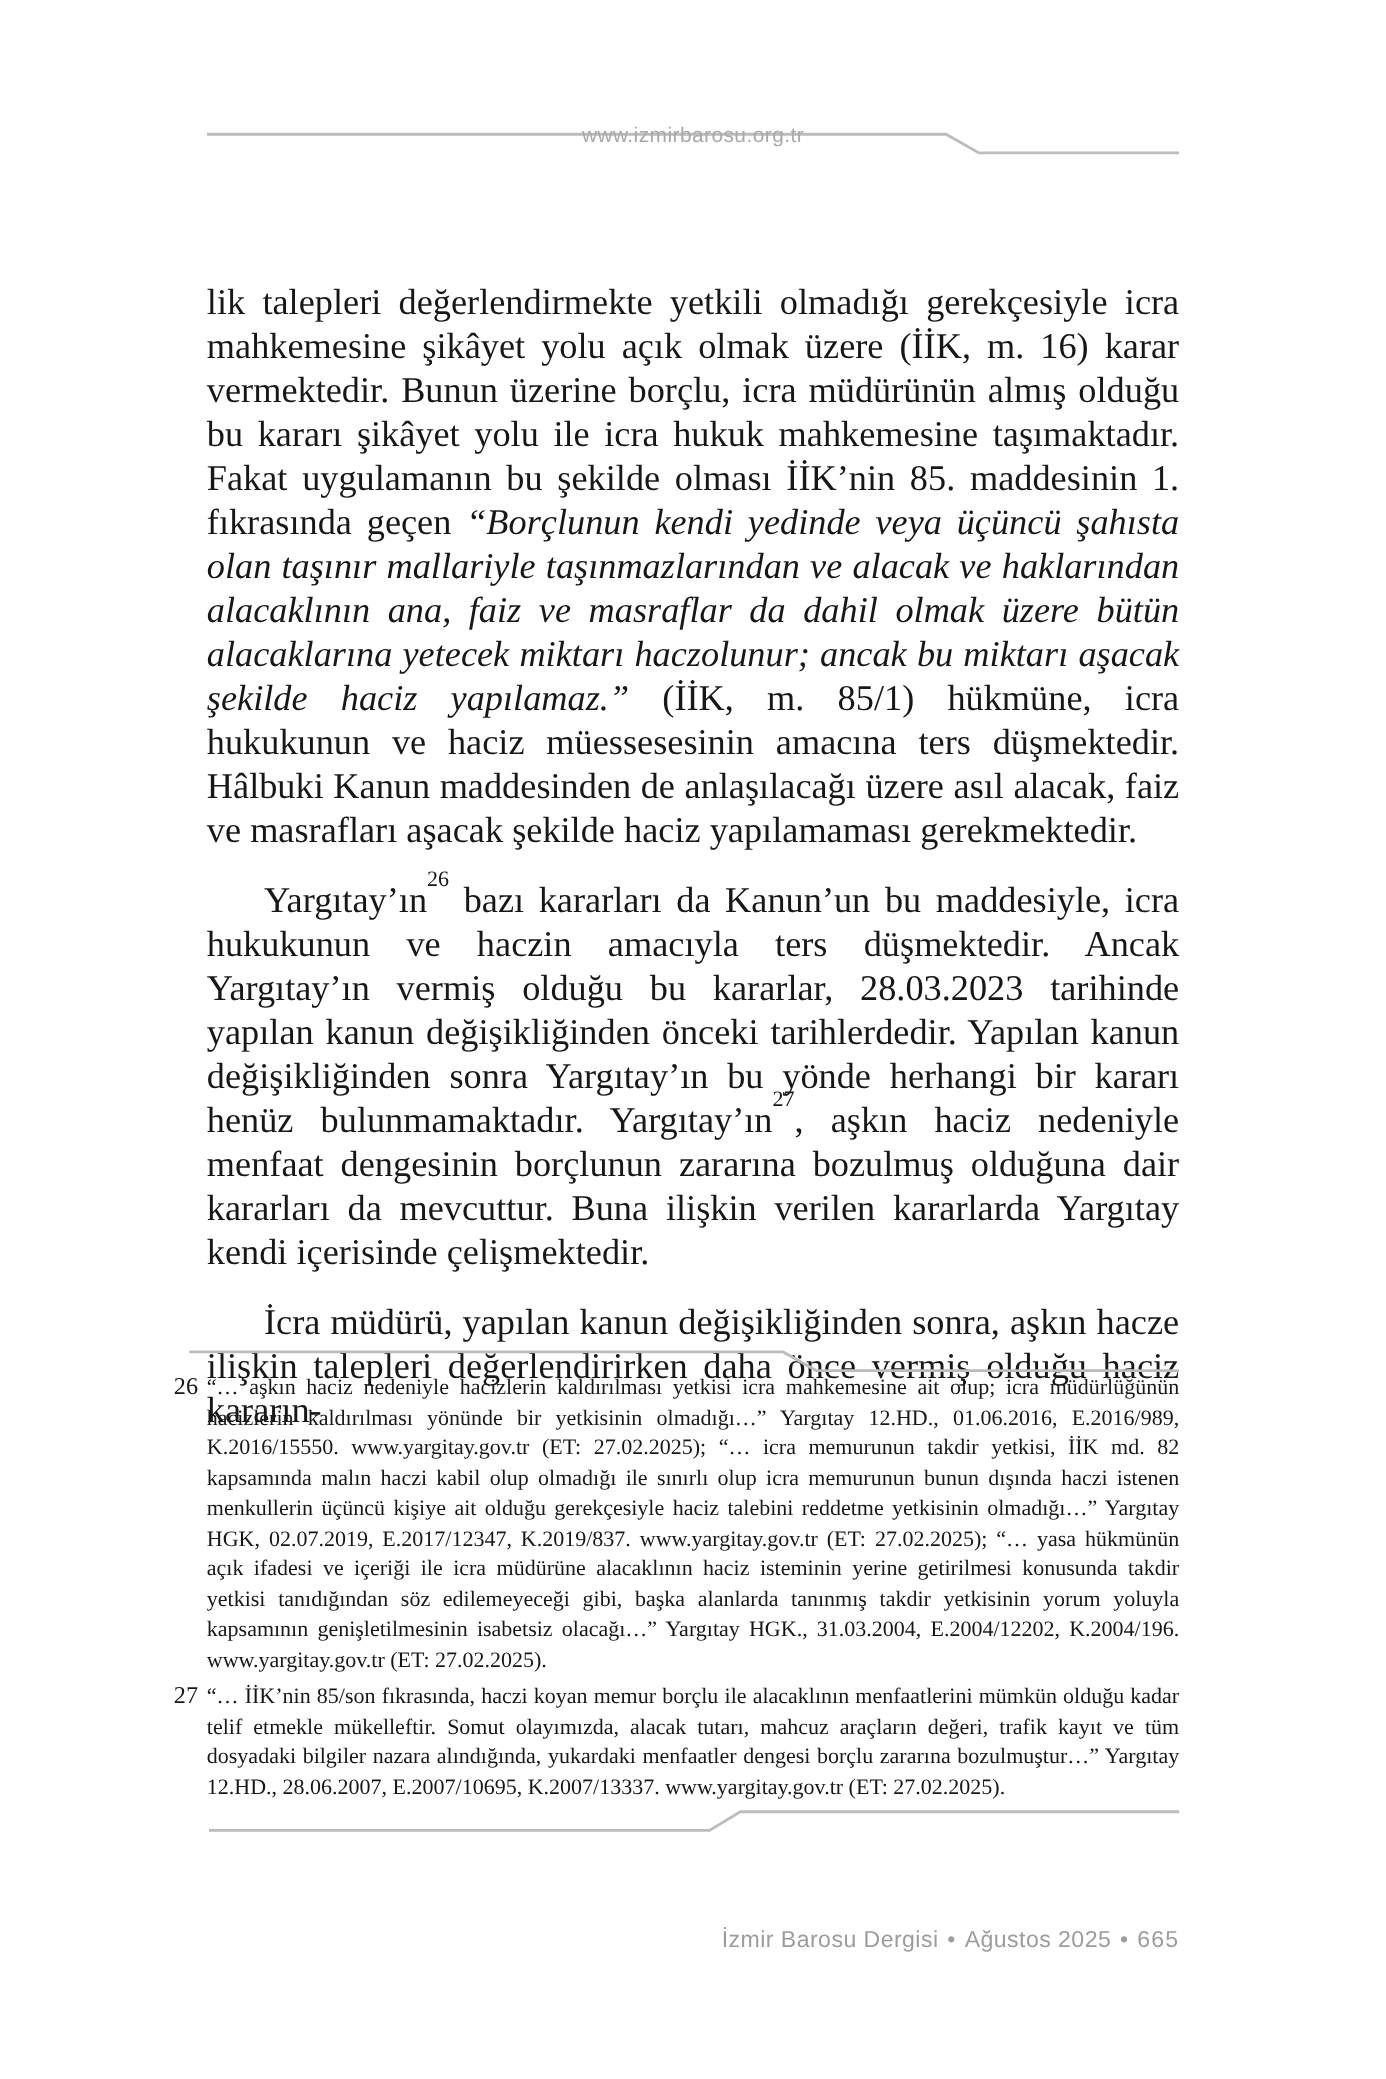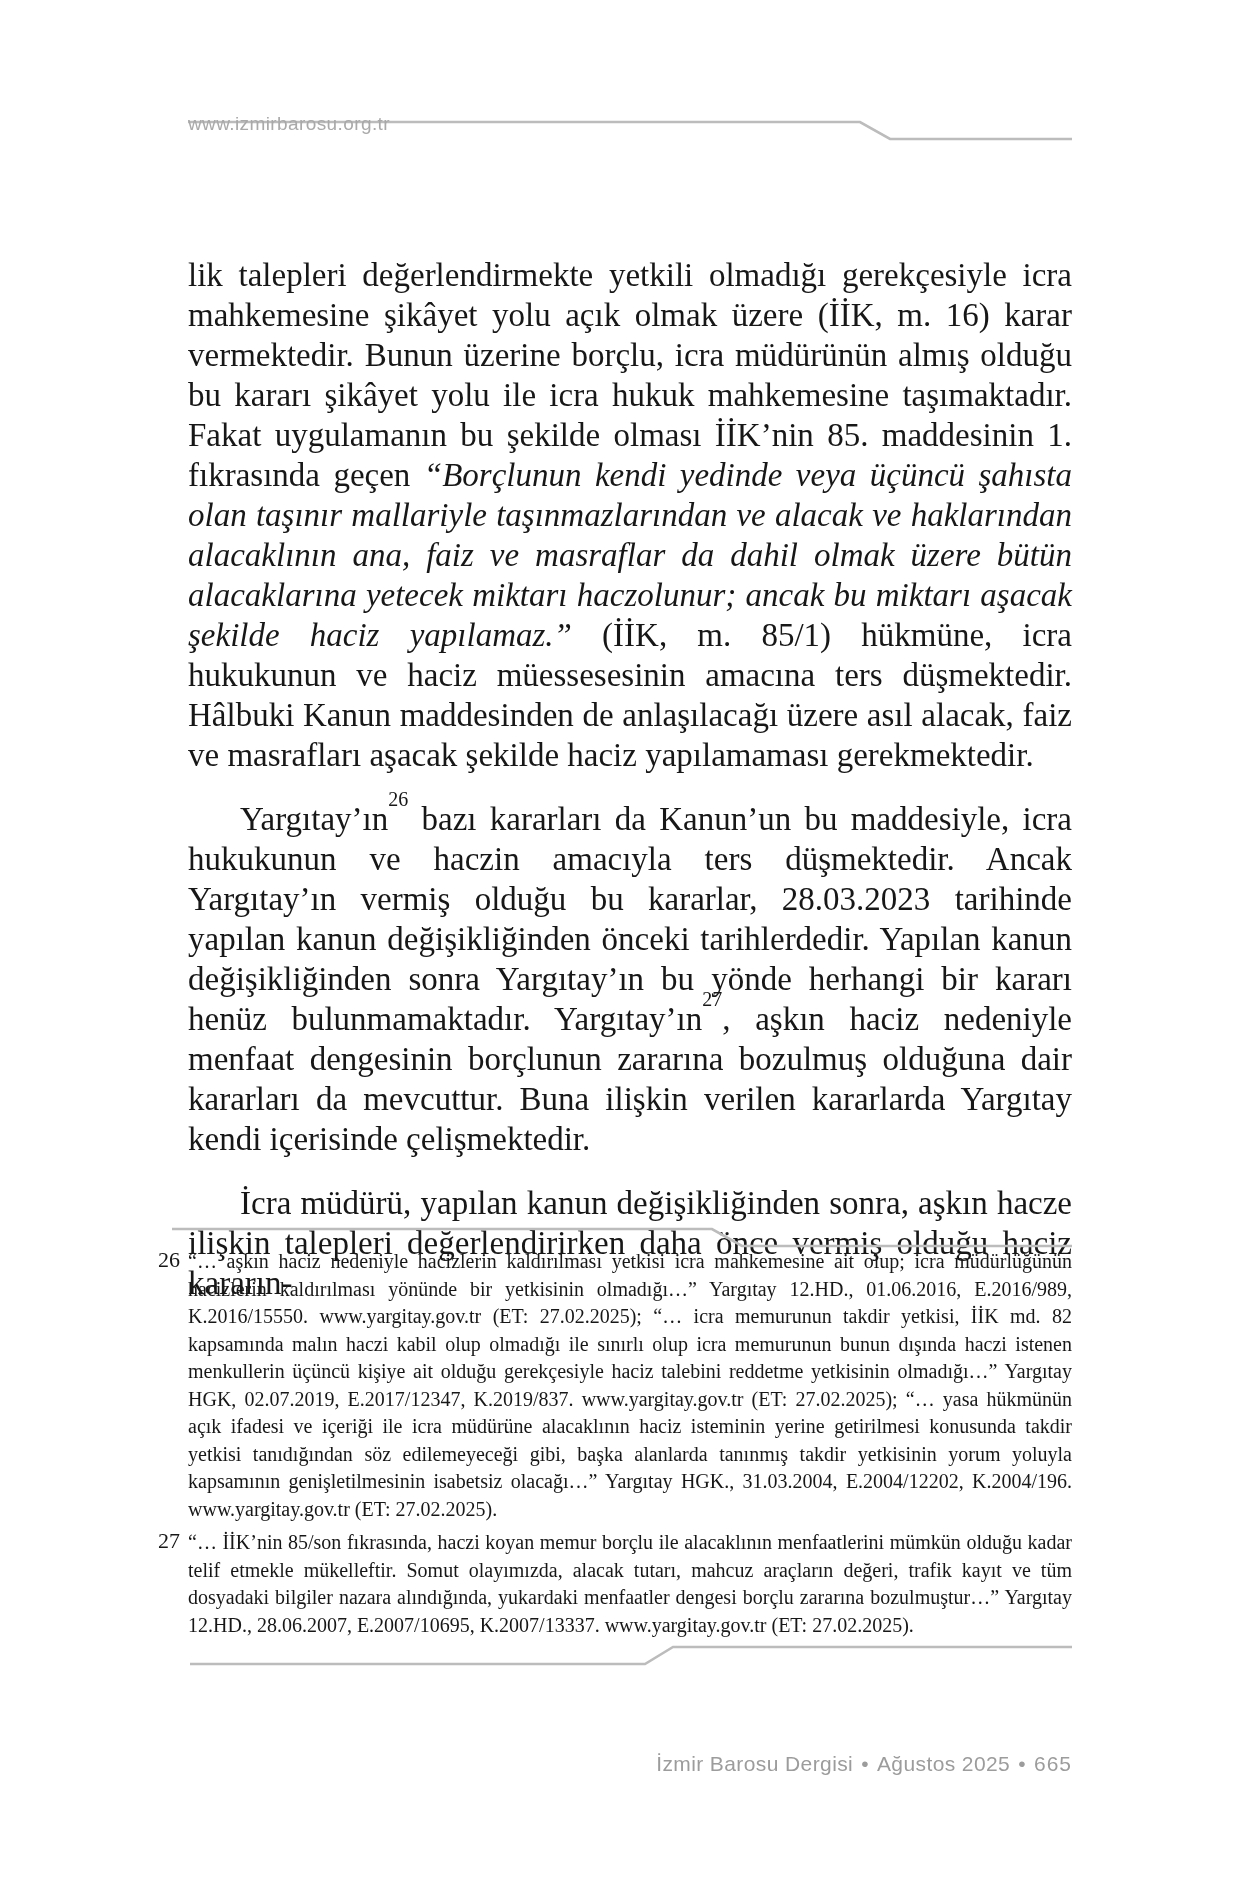--- a/index.html
+++ b/index.html
@@ -9,21 +9,21 @@
     font-family:"Liberation Serif", serif;
   }
   
   .authors {
     position:absolute; left:188px; top:99px; width:700px;
     font-family:"Liberation Sans", sans-serif; font-weight:bold;
     font-size:19px; letter-spacing:.2px; color:#8d8d8d; white-space:nowrap;
   }
   .header-line { position:absolute; left:188px; top:119px; }
   .site-url {
-    position:absolute; left:188px; top:113px; width:884px; text-align:left;
+    position:absolute; left:188px; top:113px; width:884px; text-align:center;
     font-family:"Liberation Sans", sans-serif; font-size:19px;
     letter-spacing:.4px; color:#a9a9a9;
   }
   .article-title {
     position:absolute; left:188px; top:128px; width:650px;
     font-family:"Liberation Sans", sans-serif; font-size:21px;
     line-height:29px; letter-spacing:.6px; color:#9d9d9d;
   }
   
   .bodytext {

